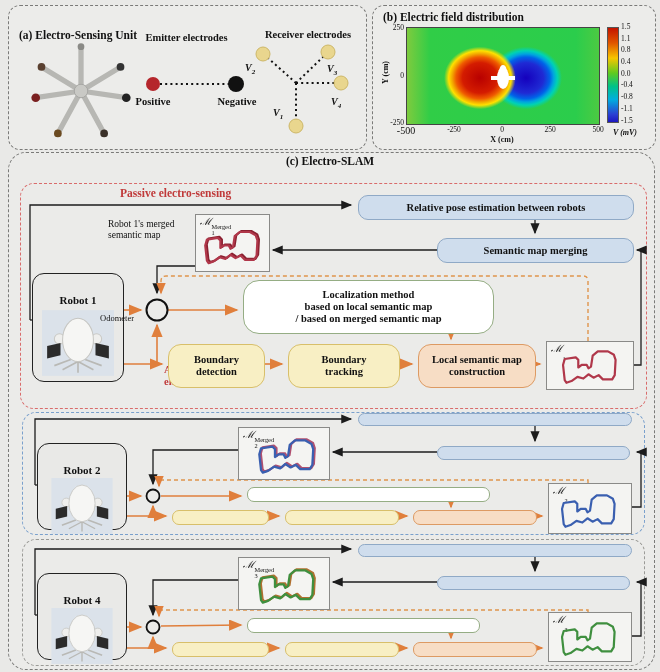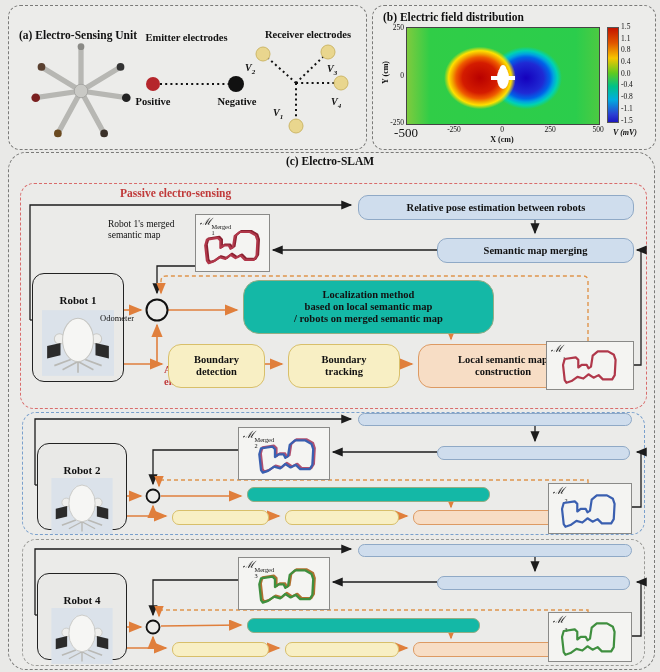--- a/index.html
+++ b/index.html
@@ -6,23 +6,23 @@
   #fig{position:relative;width:660px;height:672px;background:#e9e9e7;
        font-family:"Liberation Serif","DejaVu Serif",serif;color:#111;overflow:hidden;}
   .abs{position:absolute;}
   .panel{border:1.6px dashed #7a7a78;border-radius:12px;background:#ececea;}
   .sect{border:1.5px dashed;border-radius:14px;}
   .ptitle{font-weight:bold;font-size:11.5px;}
   .ctitle{font-weight:bold;font-size:11.5px;text-align:center;width:100%;}
   .bx{display:flex;align-items:center;justify-content:center;text-align:center;
       font-weight:bold;border-radius:10px;line-height:1.25;}
   .blue{background:#cfdded;border:1px solid #8fa9c6;}
-  .green{background:#14b8a6;border:1px solid #95ad84;}
+  .green{background:#ffffff;border:1px solid #95ad84;}
   .yellow{background:#f8efc4;border:1px solid #d8bf6a;}
-  .orange{background:#f7ddc5;border:1px solid #dd9a63;padding-left:26px;}
+  .orange{background:#f7ddc5;border:1px solid #dd9a63;}
   .bar{border-radius:7px;}
   .robotbox{border:1.8px solid #222;border-radius:12px;background:#e9e9e7;text-align:center;}
   .robotbox .rtitle{font-weight:bold;font-size:11px;margin-top:20px;}
   .mapbox{border:1px solid #8a8a88;background:#f4f4f2;}
   .mlabel{position:absolute;left:4px;top:2px;font-style:italic;font-size:10px;line-height:1;}
   .supsub{display:inline-flex;flex-direction:column;vertical-align:-4px;line-height:1;
           font-size:6.3px;font-style:normal;}
   .redtxt{color:#c03a3a;font-weight:bold;}
   .small{font-size:9.5px;}
   svg{display:block;}
@@ -119,21 +119,21 @@
           <rect x="-12" y="-2" width="24" height="4" fill="#fff"></rect>
           <ellipse cx="0" cy="0" rx="6" ry="11" fill="#fff"></ellipse>
           <ellipse cx="0" cy="-8" rx="3.5" ry="5" fill="#fff"></ellipse>
         </g>
       </svg>
     </div>
     <div class="abs" style="left:-18px;top:62px;width:60px;text-align:center;font-weight:bold;font-size:8px;transform:rotate(-90deg);">Y (cm)</div>
     <div class="abs" style="left:8px;top:17px;width:23px;text-align:right;font-size:7.5px;">250</div>
     <div class="abs" style="left:8px;top:65px;width:23px;text-align:right;font-size:7.5px;">0</div>
     <div class="abs" style="left:8px;top:112px;width:23px;text-align:right;font-size:7.5px;">-250</div>
-    <div class="abs" style="left:18px;top:119px;width:30px;text-align:center;font-size:13px;">-500</div>
+    <div class="abs" style="left:18px;top:119px;width:30px;text-align:center;font-size:10px;">-500</div>
     <div class="abs" style="left:66px;top:119px;width:30px;text-align:center;font-size:7.5px;">-250</div>
     <div class="abs" style="left:114px;top:119px;width:30px;text-align:center;font-size:7.5px;">0</div>
     <div class="abs" style="left:162px;top:119px;width:30px;text-align:center;font-size:7.5px;">250</div>
     <div class="abs" style="left:210px;top:119px;width:30px;text-align:center;font-size:7.5px;">500</div>
     <div class="abs" style="left:99px;top:129px;width:60px;text-align:center;font-weight:bold;font-size:8px;">X (cm)</div>
     <div class="abs" style="left:234px;top:21px;width:10px;height:94px;border:1px solid #555;
          background:linear-gradient(#c41400,#e05600 16%,#f7c500 32%,#5ecb20 48%,#00c287 62%,#00aede 76%,#2a3fd2 92%,#1c16c0);"></div>
     <div class="abs" style="left:248px;top:17px;height:101px;display:flex;flex-direction:column;justify-content:space-between;font-size:7.5px;line-height:1;">
       <span>1.5</span>
       <span>1.1</span>
@@ -244,21 +244,21 @@
     <svg style="margin:4px auto 0;" width="72" height="66">
         <use href="#sym-robot" width="72" height="66"></use>
       </svg>
   </div>
   <div class="abs" style="left:100px;top:313px;font-size:8.5px;">Odometer</div>
 
   <div class="abs bx green nline" style="left:243px;top:280px;width:249px;height:52px;font-size:10.5px;border-radius:16px;">
     <div>
       <div>Localization method</div>
       <div>based on local semantic  map</div>
-      <div>/ robots on merged semantic  map</div>
+      <div>/ based on merged semantic  map</div>
     </div>
   </div>
 
   <div class="abs redtxt nline" style="left:124px;top:364px;font-size:10.5px;margin-left:40px;">
     <div>Active</div>
     <div>electro-sensing</div>
   </div>
 
   <div class="abs bx yellow nline" style="left:168px;top:344px;width:95px;height:42px;font-size:10.5px;border-radius:13px;">
     <div>

